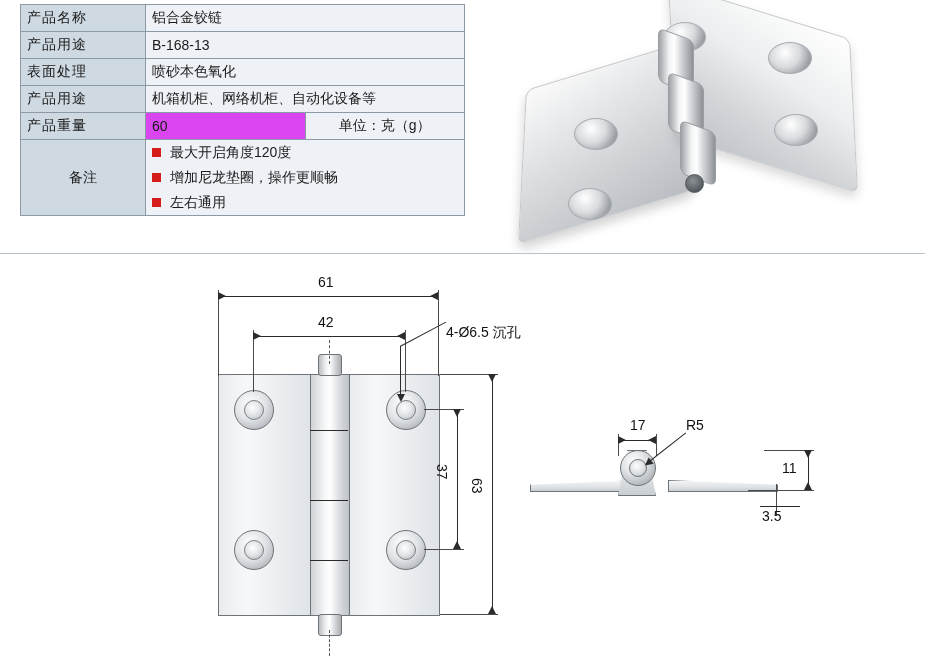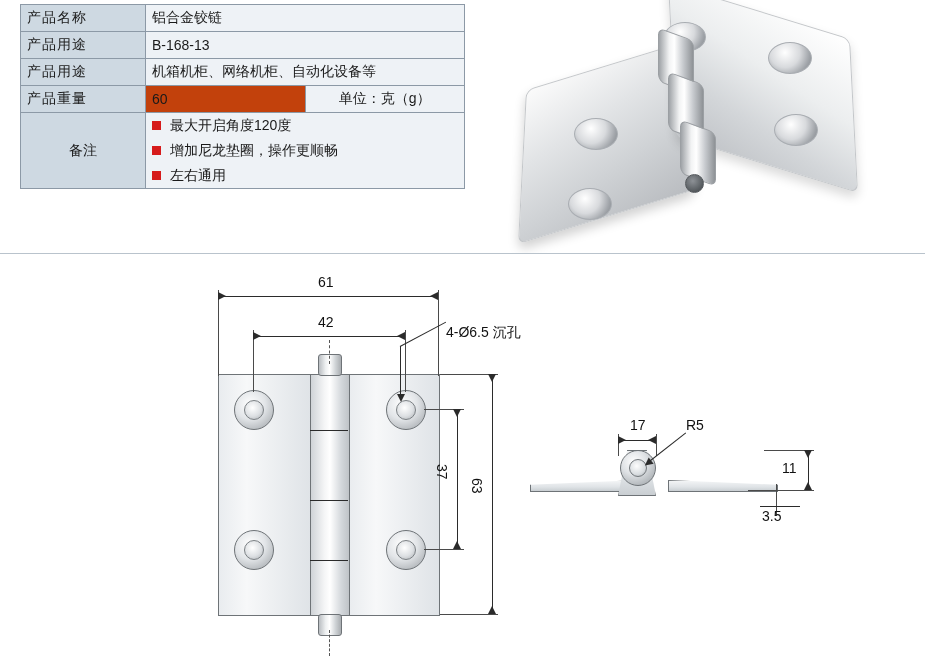--- a/index.html
+++ b/index.html
@@ -39,21 +39,21 @@
     width: 112px;
     background: #ced9e2;
     text-align: left;
     letter-spacing: 1px;
   }
   td.value {
     background: #eef2f6;
     padding-left: 14px;
   }
   td.value-w {
-    background: #c2410c;
+    background: #d946ef;
     padding-left: 14px;
     width: 193px;
   }
   td.unit {
     background: #eef2f6;
     text-align: center;
     width: 118px;
   }
   td.remark-label {
     background: #ced9e2;
@@ -248,20 +248,24 @@
 <div class="spec-wrap">
   <table class="spec">
     <tbody>
       <tr>
         <td class="label">产品名称</td>
         <td class="value" colspan="2">铝合金铰链</td>
       </tr>
       <tr>
         <td class="label">产品用途</td>
         <td class="value" colspan="2">B-168-13</td>
+      </tr>
+      <tr>
+        <td class="label">表面处理</td>
+        <td class="value" colspan="2">喷砂本色氧化</td>
       </tr>
       <tr>
         <td class="label">产品用途</td>
         <td class="value" colspan="2">机箱机柜、网络机柜、自动化设备等</td>
       </tr>
       <tr>
         <td class="label">产品重量</td>
         <td class="value-w">60</td>
         <td class="unit">单位：克（g）</td>
       </tr>

